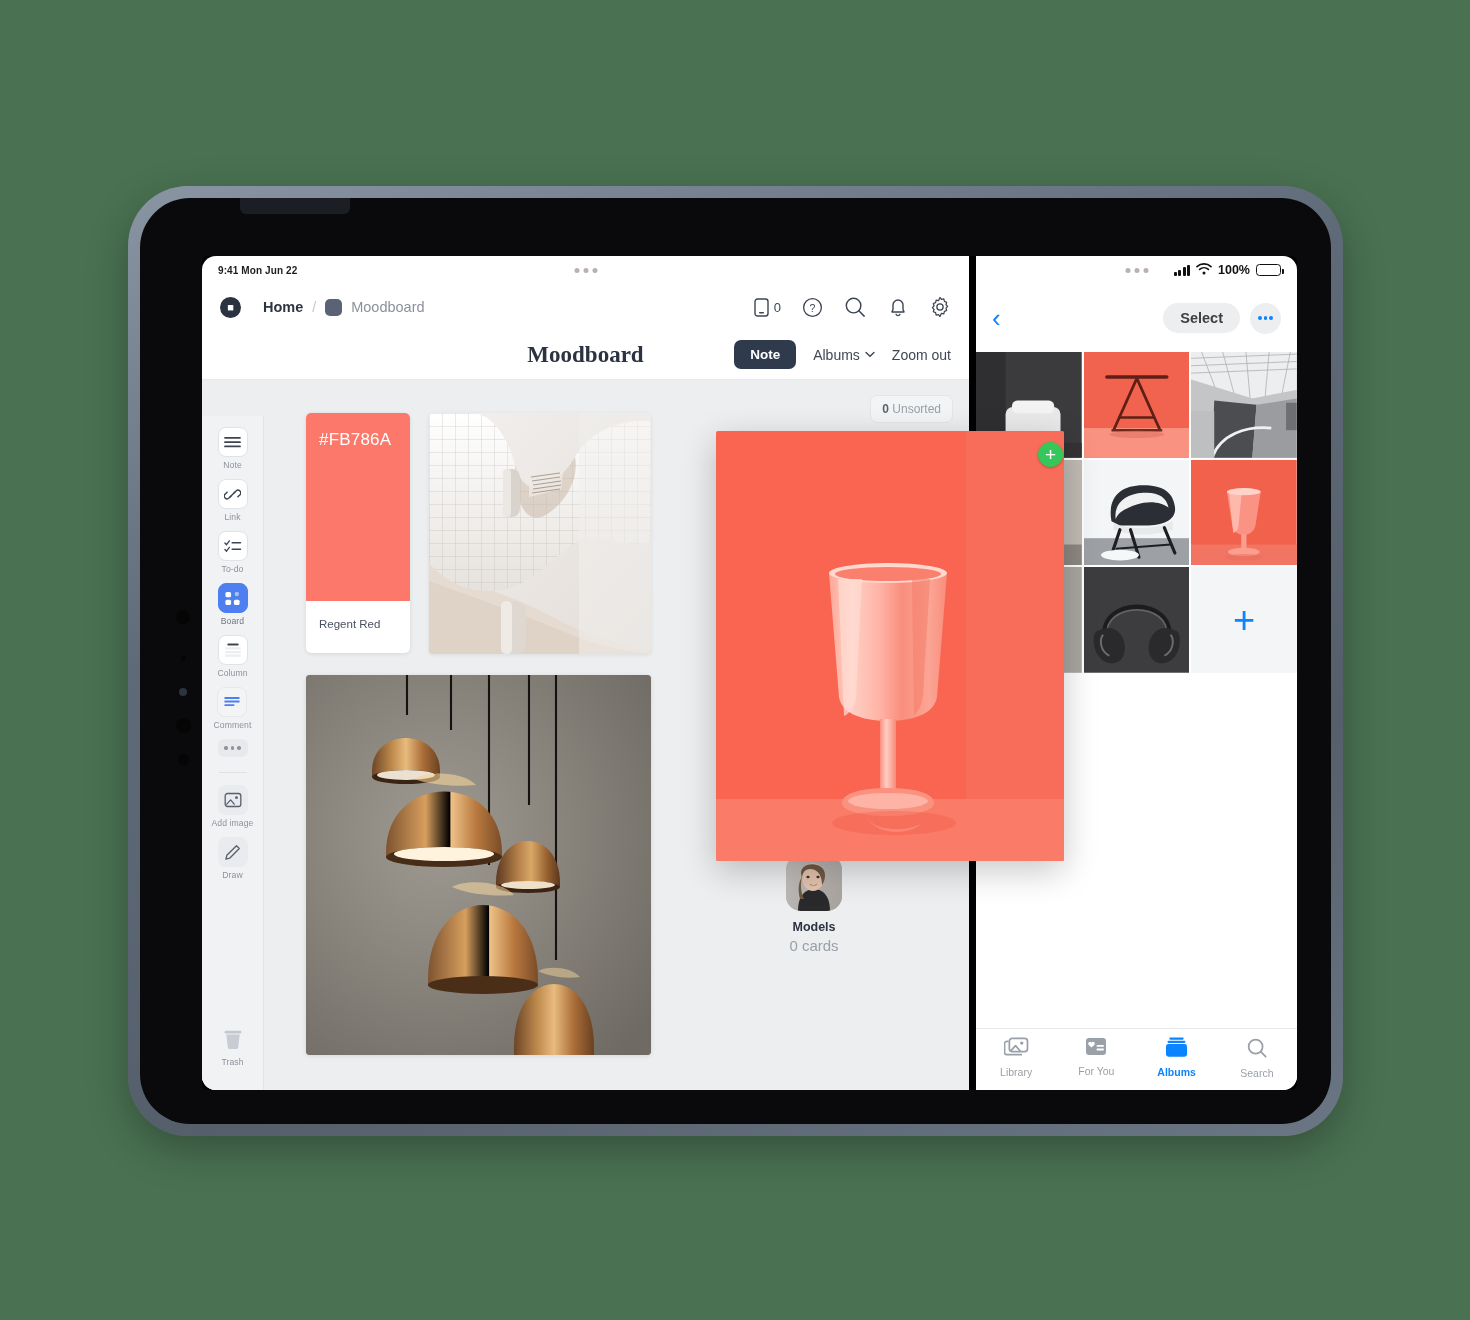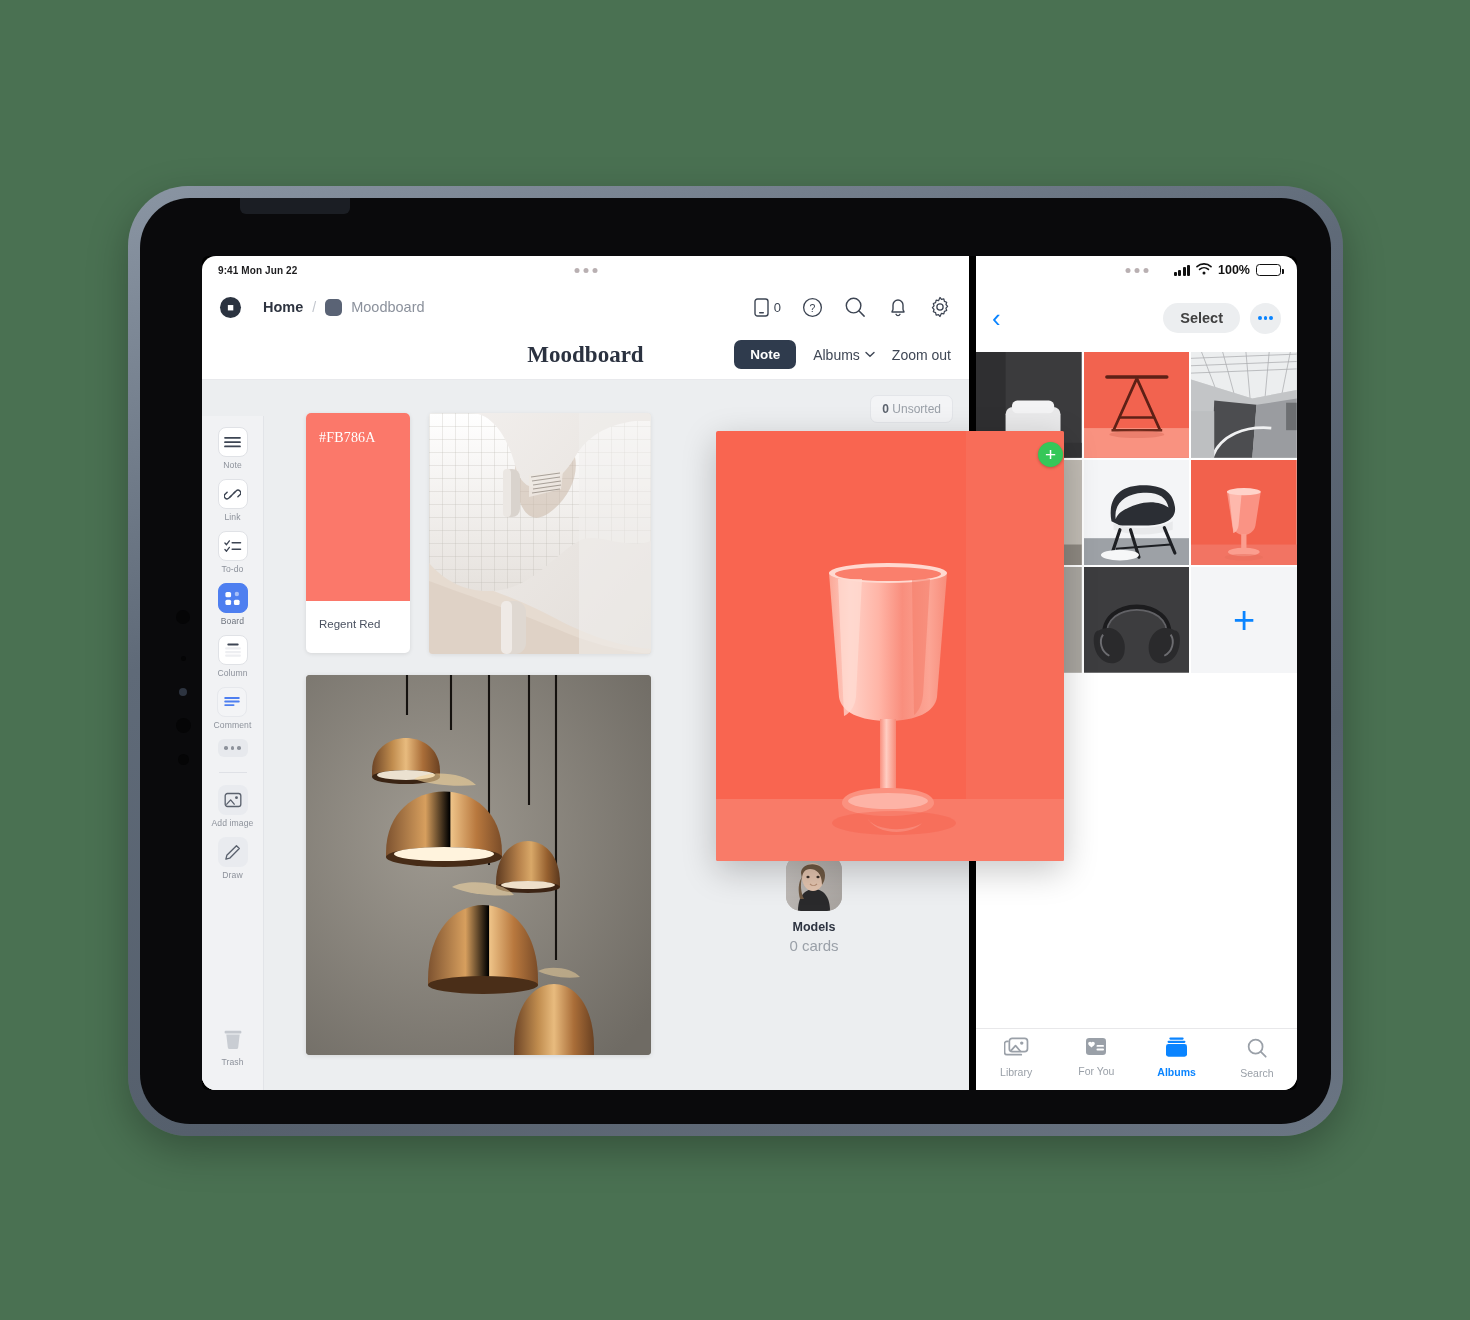--- a/index.html
+++ b/index.html
@@ -141,21 +141,21 @@
 
   
   #color-card {
     position: absolute; left: 42px; top: 33px; width: 104px; height: 240px;
     background: #fff; border-radius: 5px; box-shadow: 0 1px 4px rgba(0,0,0,.10);
     overflow: hidden;
   }
   #color-card-swatch { height: 188px; width: 100%; position: relative; }
   #color-card-hex {
     position: absolute; left: 13px; top: 17px;
-    font-size: 14px; color: #fff; font-weight: 500; letter-spacing:.2px;font-family:Liberation Serif, serif;
+    font-size: 17px; color: #fff; font-weight: 500; letter-spacing:.2px;
   }
   #color-card-name { font-size: 11.5px; color: #4a5160; padding: 17px 13px; }
 
   
   #arch-card {
     position: absolute; left: 165px; top: 33px; width: 222px; height: 241px;
     border-radius: 4px; overflow: hidden; box-shadow: 0 1px 4px rgba(0,0,0,.08);
     background: #e9e6e3;
   }
   #arch-card svg { width: 100%; height: 100%; display: block; }

